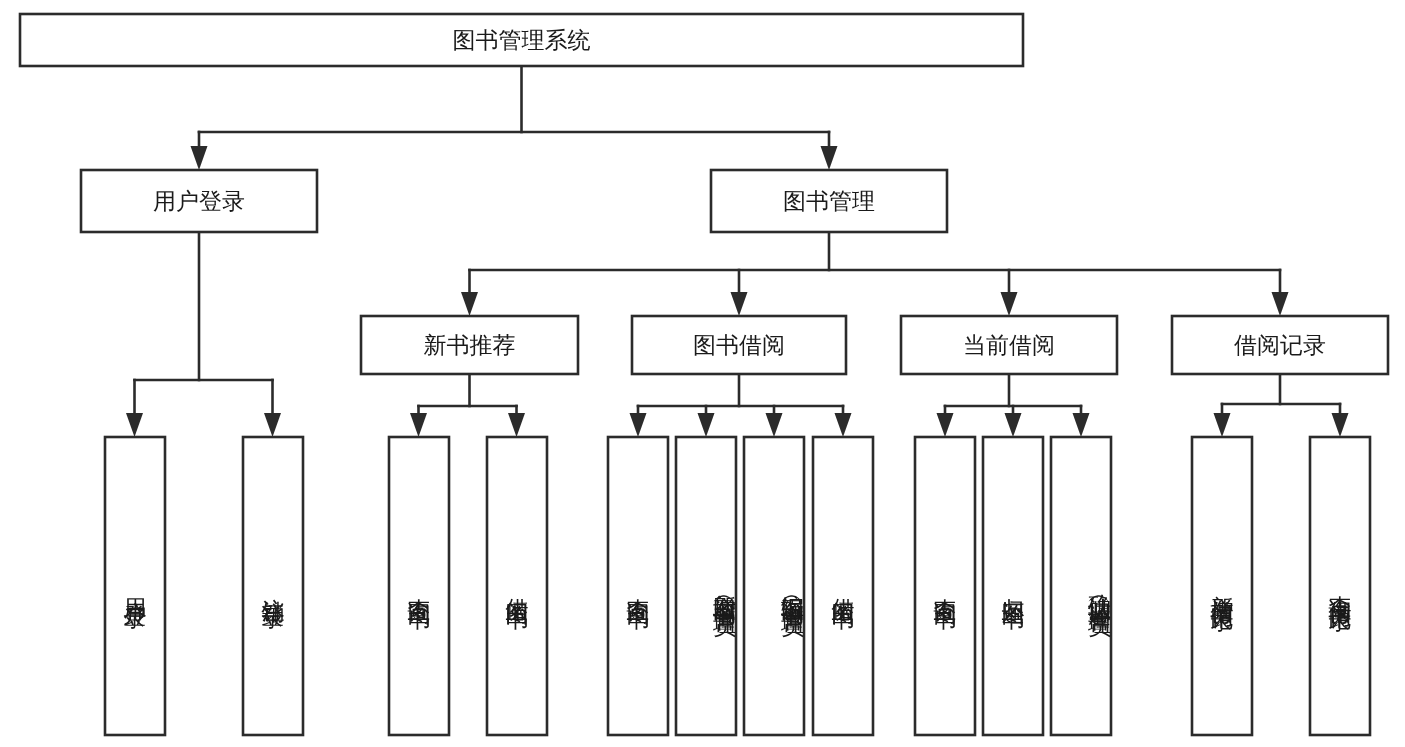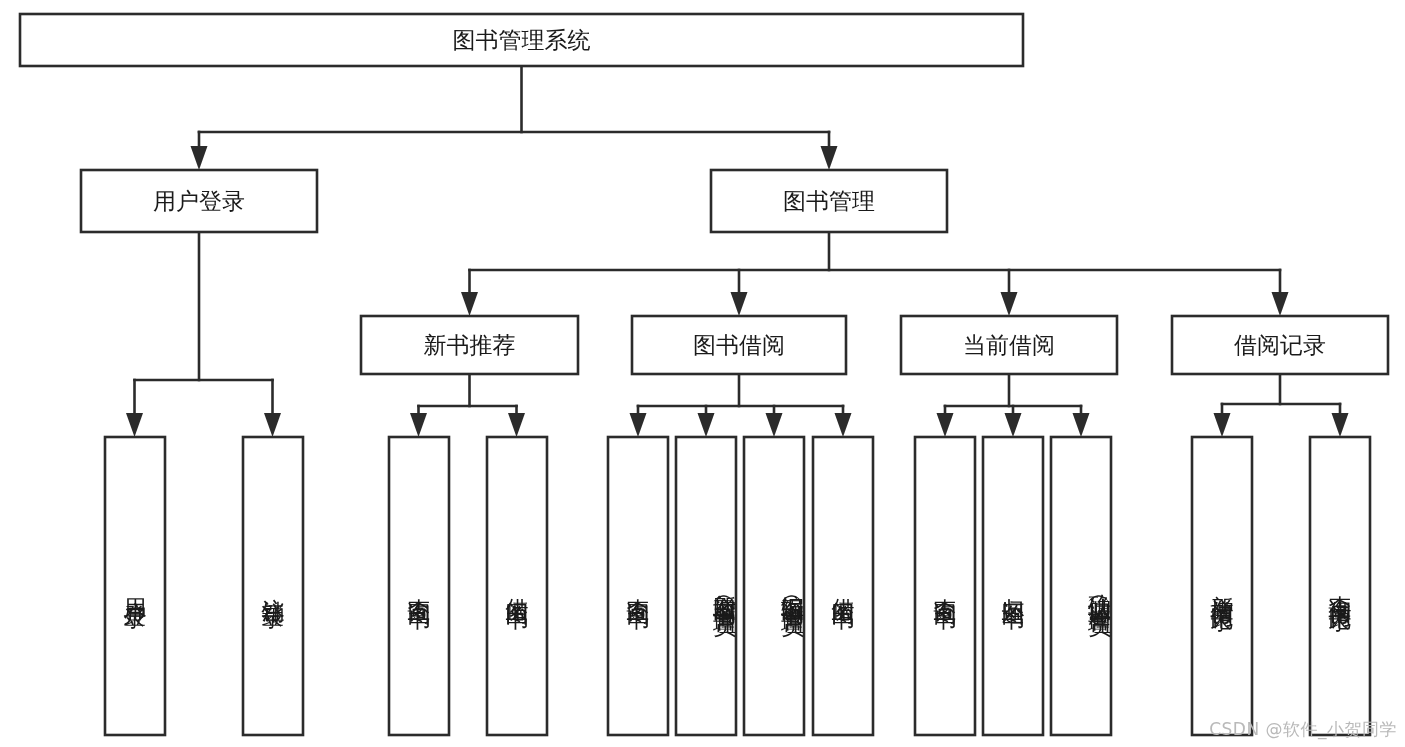--- a/index.html
+++ b/index.html
@@ -212,15 +212,14 @@
   <div class="node-label-v" style="left:608px; top:437px; width:60px; height:298px;">查询图书</div>
   <div class="node-label-v" style="left:676px; top:437px; width:60px; height:298px; align-items:flex-start; padding-top:6px; box-sizing:border-box;">新增图书（管理员）</div>
   <div class="node-label-v" style="left:744px; top:437px; width:60px; height:298px; align-items:flex-start; padding-top:6px; box-sizing:border-box;">编辑图书（管理员）</div>
   <div class="node-label-v" style="left:813px; top:437px; width:60px; height:298px;">借阅图书</div>
   <div class="node-label-v" style="left:915px; top:437px; width:60px; height:298px;">查询图书</div>
   <div class="node-label-v" style="left:983px; top:437px; width:60px; height:298px;">归还图书</div>
   <div class="node-label-v" style="left:1051px; top:437px; width:60px; height:298px; align-items:flex-start; padding-top:6px; box-sizing:border-box;">确认归还（管理员）</div>
   <div class="node-label-v" style="left:1192px; top:437px; width:60px; height:298px;">新增借阅记录</div>
   <div class="node-label-v" style="left:1310px; top:437px; width:60px; height:298px;">查询借阅记录</div>
 
-  <div id="watermark">CSDN @软件_小贺同学</div>
 
 </div>
 
 </body></html>

